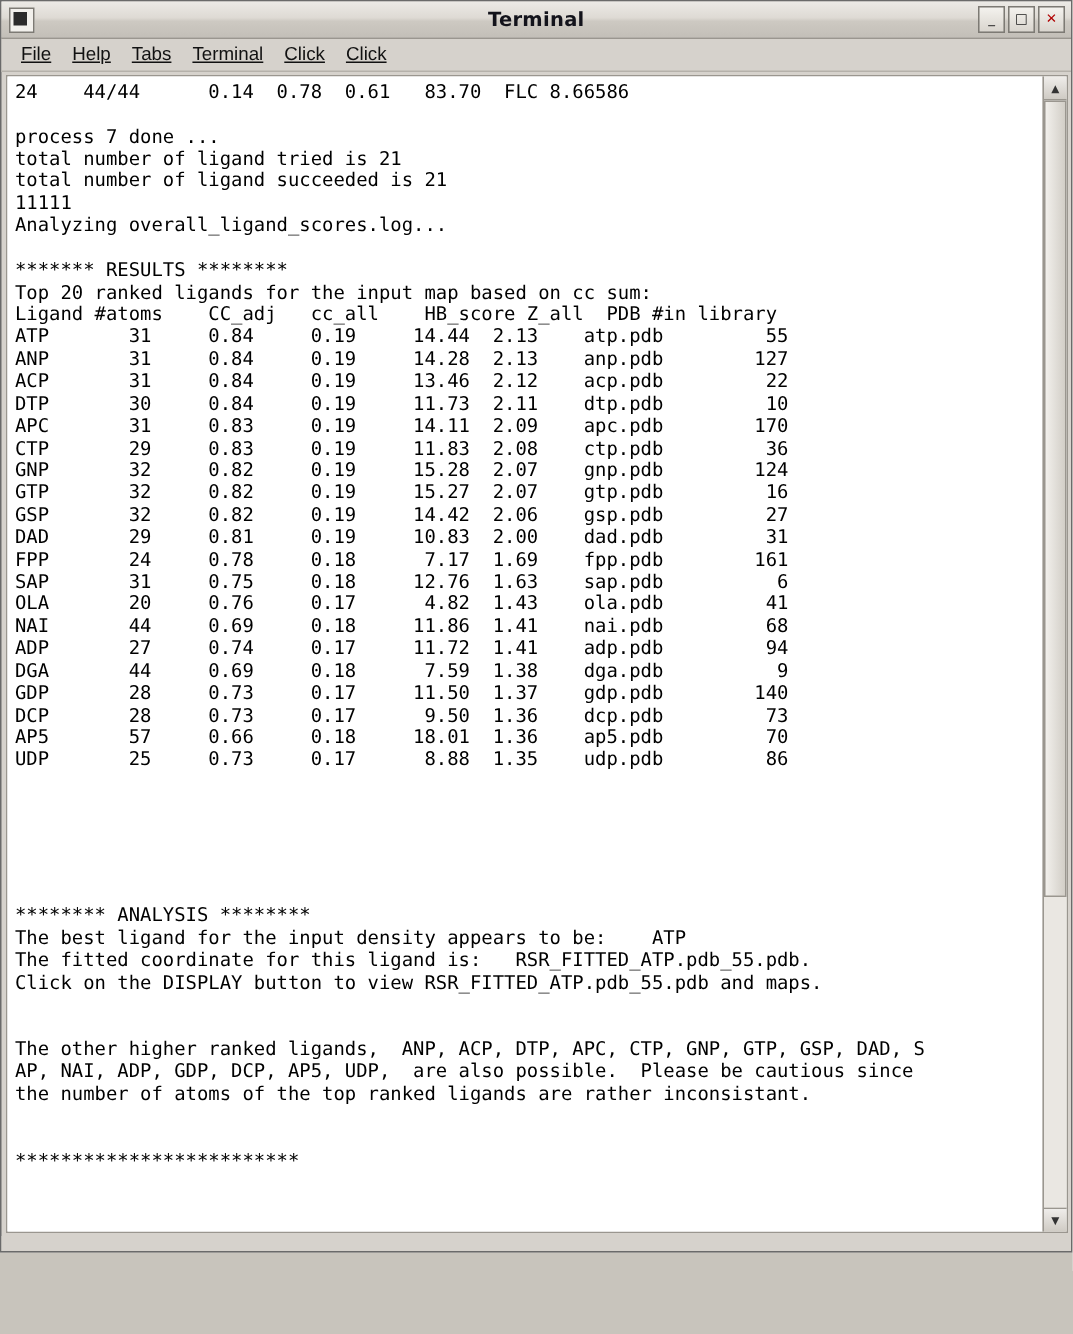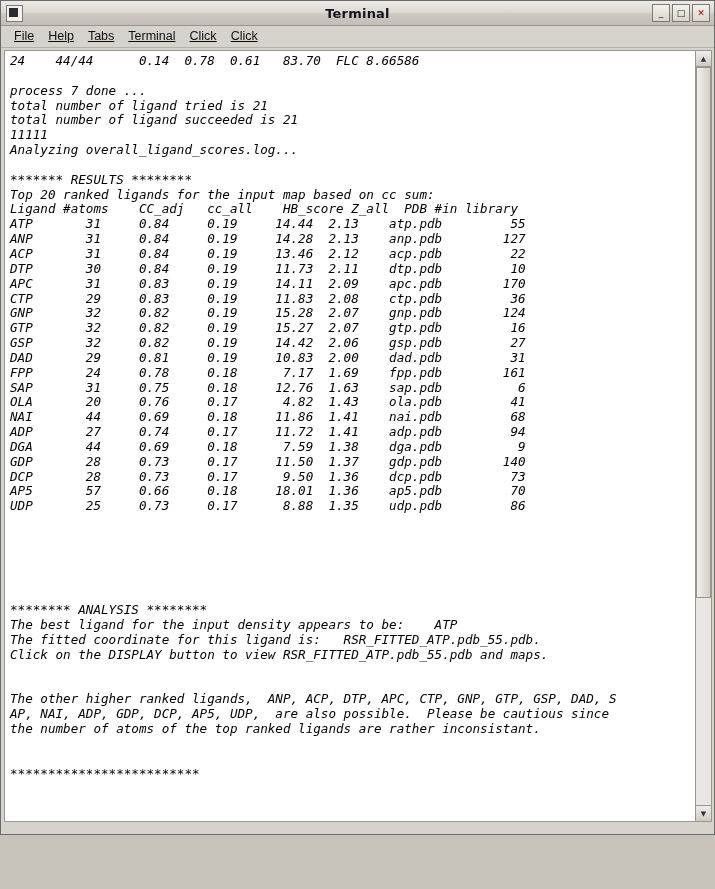--- a/index.html
+++ b/index.html
@@ -113,21 +113,20 @@
   .term {
     flex: 1 1 auto;
     background: #ffffff;
     color: #000000;
     font-family: "DejaVu Sans Mono", monospace;
     font-size: 12.6px;
     line-height: 14.85px;
     padding: 3px 0 0 5px;
     white-space: pre;
     overflow: hidden;
-    font-style: italic;
   }
   
   .scrollbar {
     width: 15px;
     background: #d6d2cc;
     border-left: 1px solid #9a968f;
     display: flex;
     flex-direction: column;
     flex: 0 0 auto;
   }

